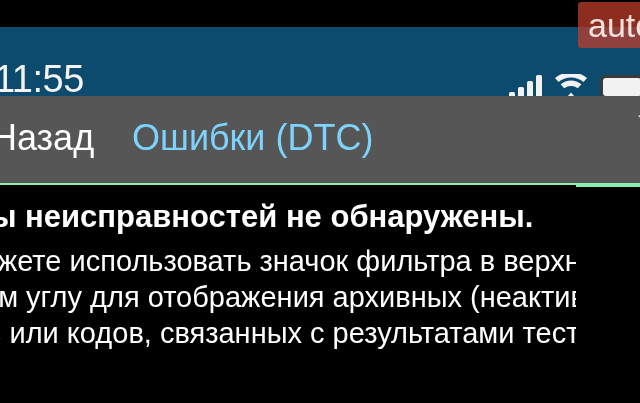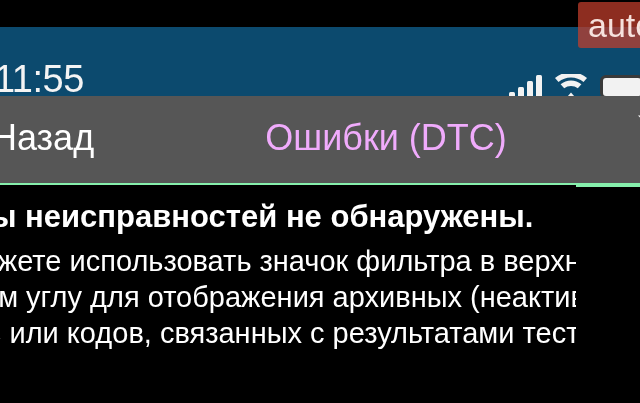--- a/index.html
+++ b/index.html
@@ -126,23 +126,22 @@
     font-size: 36px;
     color: #ffffff;
     line-height: 44px;
     white-space: nowrap;
   }
   #nav-title {
     position: absolute;
     left: 0;
     top: 20px;
     width: 640px;
-    text-align: center;
     font-size: 36px;
-    color: #f0abfc;
+    color: #7dd3fc;
     line-height: 44px;
     white-space: nowrap;
     padding-left: 132px;
     box-sizing: border-box;
   }
   #nav-filter {
     position: absolute;
     right: -12px;
     top: 112px;
     width: 14px;

